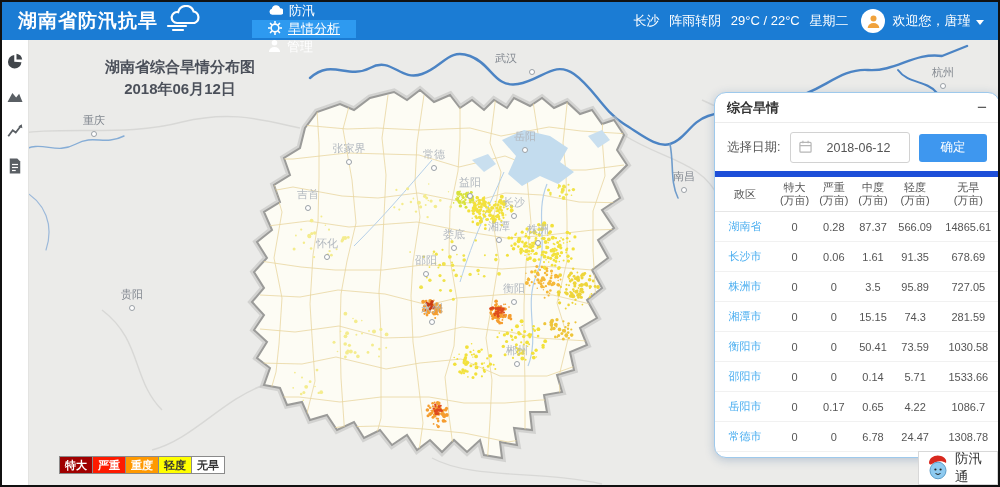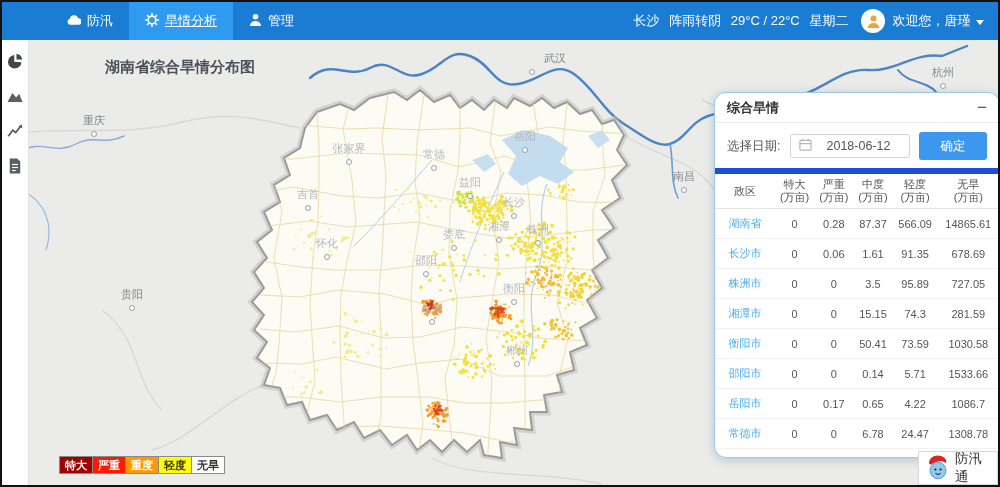--- a/index.html
+++ b/index.html
@@ -5,21 +5,21 @@
   * { margin:0; padding:0; box-sizing:border-box; }
   body { font-family:"Liberation Sans","DejaVu Sans",sans-serif; background:#888; }
   .screen { position:relative; width:1000px; height:487px; background:#ebebe9;
             border:2px solid #111; overflow:hidden; }
 
   
   .hdr { position:absolute; top:0; left:0; width:100%; height:38px; background:#1b7cd4;
          display:flex; align-items:center; color:#fff; z-index:50; }
   .logo { display:flex; align-items:center; gap:6px; padding-left:16px;
           font-size:19px; font-weight:bold; letter-spacing:1px; white-space:nowrap; }
-  .nav { display:flex; height:38px; margin-left:48px; }
+  .nav { display:flex; height:38px; margin-left:48px;flex-direction:column; }
   .nav-item { display:flex; align-items:center; gap:6px; padding:0 16px;
               font-size:13px; cursor:pointer; white-space:nowrap; }
   .nav-item.active { background:#2e9af0;text-decoration:underline; }
   .hdr-right { margin-left:auto; display:flex; align-items:center; gap:7px;
                padding-right:14px; font-size:13px; white-space:nowrap; }
   .weather span { margin-right:6px; }
   .avatar { width:24px; height:24px; border-radius:50%; background:#fff;
             display:flex; align-items:center; justify-content:center; }
   .caret { width:0; height:0; border-left:4px solid transparent; border-right:4px solid transparent;
            border-top:5px solid #fff; display:inline-block; margin-left:2px; }
@@ -50,21 +50,21 @@
   
   .panel { position:absolute; left:712px; top:90px; width:286px; height:366px; background:#fff;
            border:1px solid #9ec9ec; border-radius:12px; box-shadow:0 2px 10px rgba(30,80,140,.25);
            overflow:hidden; z-index:20; }
   .panel-hd { height:30px; display:flex; align-items:center; justify-content:space-between;
               padding:0 12px; border-bottom:1px solid #ececec; }
   .panel-title { font-size:13px; font-weight:bold; color:#333; }
   .collapse-btn { font-size:17px; color:#555; cursor:pointer; line-height:14px; }
   .date-row { display:flex; align-items:center; padding:9px 12px 8px 12px; }
   .date-label { font-size:12.5px; color:#555; margin-right:10px; }
-  .date-input { width:120px; height:24px; border:1px solid #d2d2d2; border-radius:3px;
+  .date-input { width:120px; height:31px; border:1px solid #d2d2d2; border-radius:3px;
                 display:flex; align-items:center; padding:0 8px; gap:14px; cursor:pointer; }
   .date-value { font-size:12.5px; color:#555; }
   .confirm-btn { margin-left:auto; width:68px; height:28px; background:#3e97ef; color:#fff;
                  border:none; border-radius:3px; font-size:12.5px; cursor:pointer;
                  font-family:inherit; }
   table.drought { width:100%; border-collapse:collapse; border-top:6px solid #1d4ed8; }
   table.drought th { font-size:11px; color:#555; font-weight:normal; text-align:center;
                      padding:4px 0; line-height:13px; border-bottom:1px solid #e6e6e6; }
   table.drought td { font-size:11px; color:#555; text-align:center; height:30px;
                      border-bottom:1px solid #f1f1f1; }
@@ -75,20 +75,30 @@
   .fab { position:absolute; right:0; bottom:0; width:80px; height:32px; background:#fff;
          border:1px solid #d8d8d8; display:flex; align-items:center; gap:5px; padding:16px 7px;
          font-size:13.5px; color:#333; z-index:30; cursor:pointer; }
 </style>
 </head>
 <body>
 
 <div class="screen">
 
   <div class="hdr">
+    <div class="logo">
+      <span>湖南省防汛抗旱</span>
+      <span>
+        <svg width="40" height="28" viewBox="0 0 40 28">
+          <path d="M13 18 a5.5 5.5 0 1 1 1.2-10.9 a8 8 0 0 1 15.4-.6 a6 6 0 0 1 .9 11.5 L14 18" fill="none" stroke="#fff" stroke-width="2.2" stroke-linecap="round"></path>
+          <path d="M4 21 h18" stroke="#fff" stroke-width="2.2" stroke-linecap="round"></path>
+          <path d="M9 25 h10" stroke="#fff" stroke-width="2.2" stroke-linecap="round"></path>
+        </svg>
+      </span>
+    </div>
 
     <div class="nav">
       <div class="nav-item">
         <span>
           <svg width="15" height="12" viewBox="0 0 16 12">
               <path d="M4.5 11 a3.2 3.2 0 0 1-.4-6.3 a4.6 4.6 0 0 1 8.9-.5 a3.1 3.1 0 0 1 .4 6.8 z" fill="#fff"></path>
             </svg>
         </span>
         <span>防汛</span>
       </div>
@@ -1153,24 +1163,25 @@
           <circle cx="567.2" cy="150.4" r="1.2" fill="#f0e34c"></circle>
           <circle cx="548.4" cy="153.1" r="1.3" fill="#f0e34c"></circle>
           <circle cx="556.2" cy="147.8" r="0.9" fill="#f0e34c"></circle>
           <circle cx="560.8" cy="149.9" r="2.0" fill="#f0e34c"></circle>
           <circle cx="560.1" cy="152.1" r="1.7" fill="#f0e34c"></circle>
         </g>
     </svg>
 
     <div class="map-title">
       <div>湖南省综合旱情分布图</div>
+      <div>2018年06月12日</div>
     </div>
 
     <div id="city-layer">
-        <span class="city-label outside" style="left: 553px; top: 26px;">武汉</span>
+        <span class="city-label outside" style="left: 504px; top: 26px;">武汉</span>
         <span class="city-dot" style="left: 530px; top: 32px;"></span>
         <span class="city-label outside" style="left: 941px; top: 40px;">杭州</span>
         <span class="city-dot" style="left: 941px; top: 46px;"></span>
         <span class="city-label outside" style="left: 92px; top: 88px;">重庆</span>
         <span class="city-dot" style="left: 92px; top: 94px;"></span>
         <span class="city-label outside" style="left: 682px; top: 144px;">南昌</span>
         <span class="city-dot" style="left: 682px; top: 150px;"></span>
         <span class="city-label outside" style="left: 130px; top: 262px;">贵阳</span>
         <span class="city-dot" style="left: 130px; top: 268px;"></span>
         <span class="city-label inside" style="left: 347px; top: 116px;">张家界</span>

